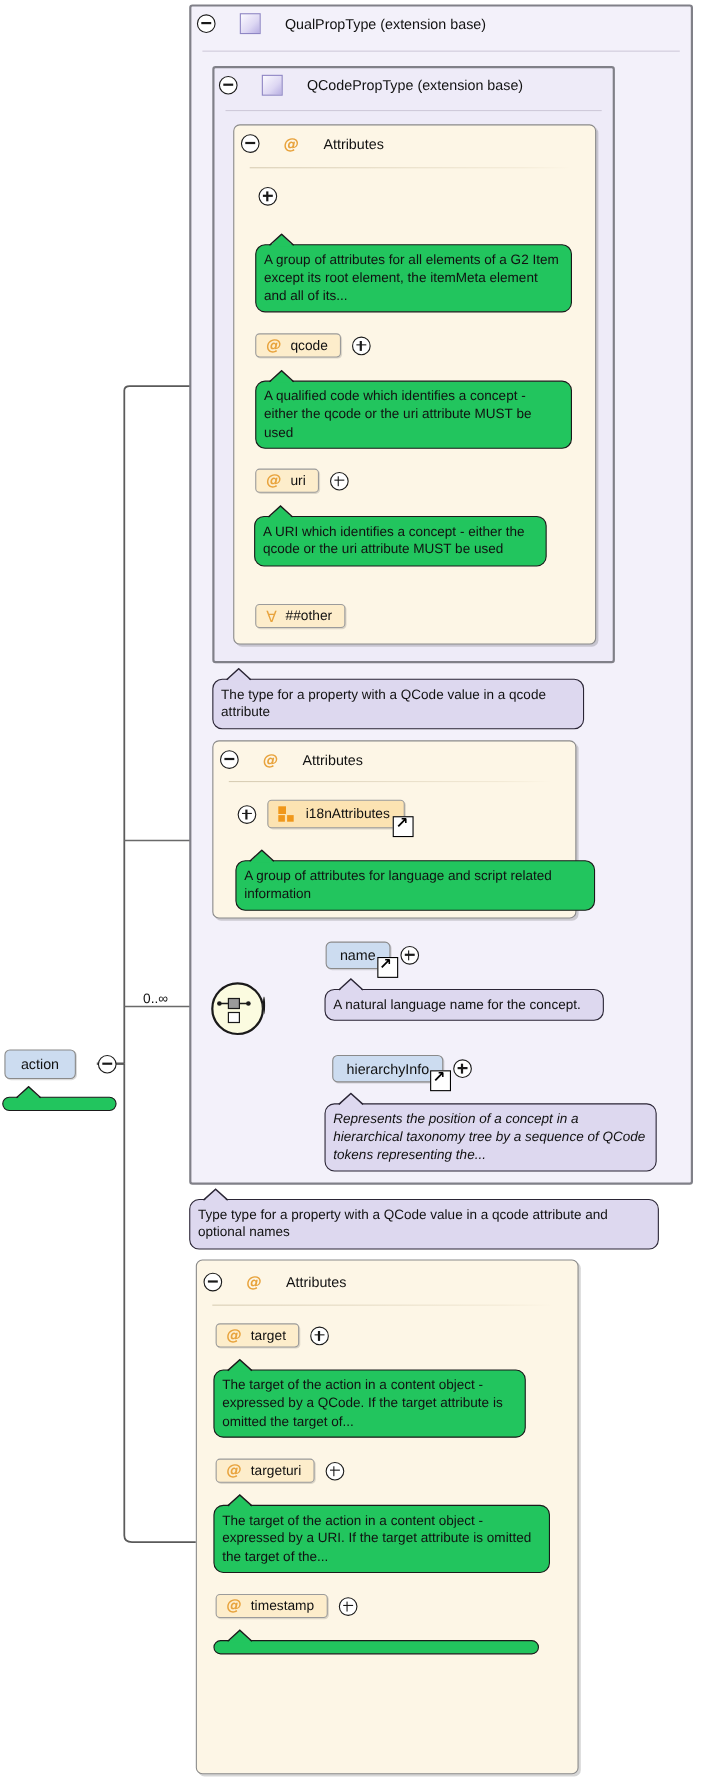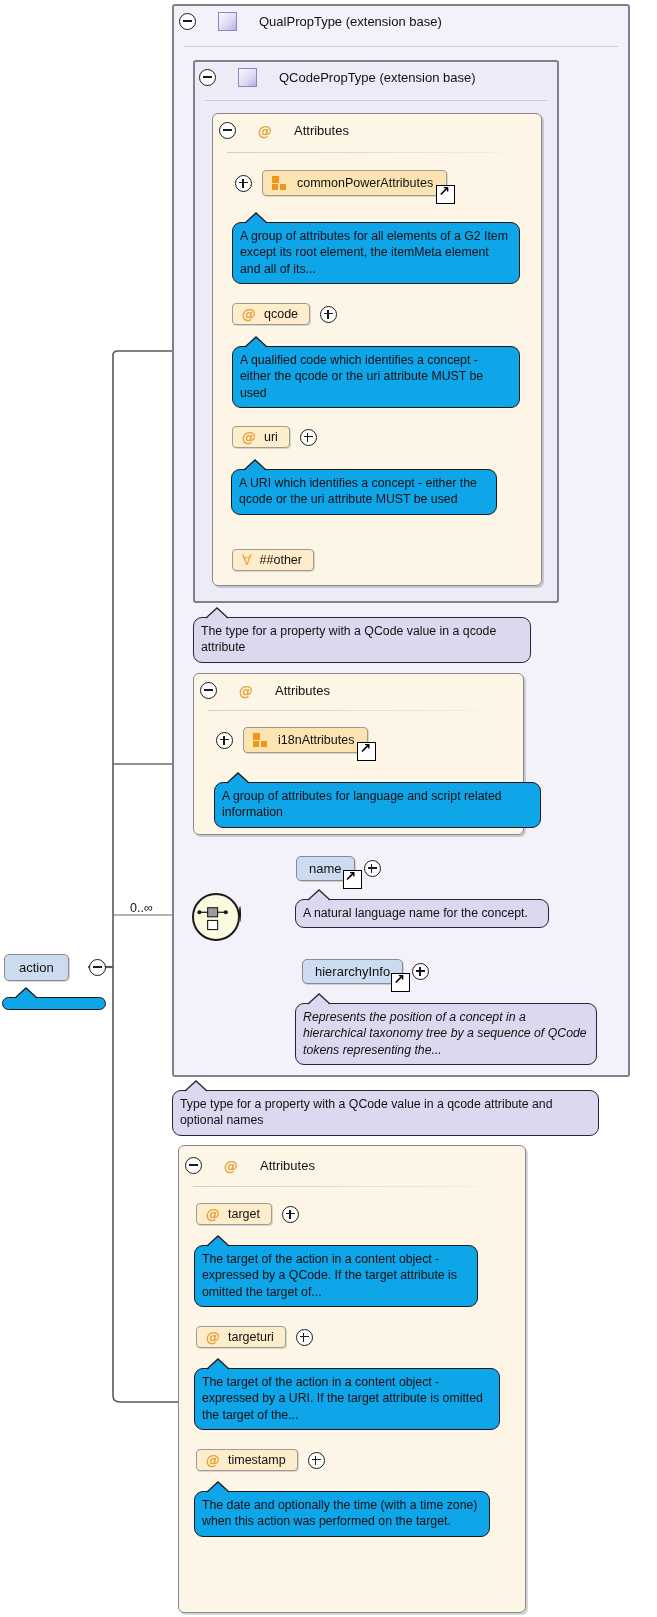--- a/index.html
+++ b/index.html
@@ -61,21 +61,21 @@
          font-size:13px;color:#111;box-shadow:1px 1px 0 rgba(0,0,0,.14);
          white-space:nowrap;}
 
   
   .extlink{position:absolute;width:17px;height:17px;background:#fff;
            border:1.4px solid #000;}
   .extlink:after{content:"\2197";position:absolute;left:1px;top:-3px;
            font-size:14px;line-height:17px;color:#000;font-weight:bold;}
 
   
-  .note{border:1.2px solid #1a1a1a;border-radius:9px;background:#0ea5e9;
+  .note{border:1.2px solid #1a1a1a;border-radius:9px;background:#22c55e;
         padding:5px 7px 6px 7px;font-size:12.3px;line-height:1.33;color:#111;}
   .note.purple{background:#ddd8ef;border-color:#2a2535;}
   .note .tail{position:absolute;width:22px;height:11px;top:-10px;left:12px;
         background:inherit;
         clip-path:polygon(0 100%,50% 0,100% 100%);}
   .note .tailline{position:absolute;top:-11px;left:11px;width:24px;height:12px;}
 
   .card{font-size:12.5px;color:#111;position:absolute;}
 
   
@@ -130,29 +130,20 @@
 </div>
 <div class="abs hdrrow" style="left:219px;top:122px;">
   <span class="pm"></span>
   <span class="atsign">@</span>
   <span class="hdrlabel">Attributes</span>
 </div>
 
 
 <div class="abs hdrrow" style="left:235px;top:170px;gap:10px;">
   <span class="pm plus"></span>
-  <span class="chip grp" style="position:relative;">
-    <span class="grpicon">
-      <i></i>
-        <i></i>
-        <i></i>
-    </span>
-    <span>commonPowerAttributes</span>
-    <span class="extlink" style="right:-9px;bottom:-9px;"></span>
-  </span>
 </div>
 <div class="abs note" style="left:232px;top:222px;width:288px;">
   <span class="tail"></span>
   <svg class="tailline" viewBox="0 0 24 12">
     <path d="M1 11 L12 1 L23 11" stroke="#1a1a1a" stroke-width="1.3" fill="none"></path>
   </svg>
   <span>A group of attributes for all elements of a G2 Item except its root element, the itemMeta element and all of its...</span>
 </div>
 
 
@@ -335,21 +326,20 @@
     <span class="atsign">@</span>
     <span>timestamp</span>
   </span>
   <span class="pm plus"></span>
 </div>
 <div class="abs note" style="left:194px;top:1491px;width:296px;">
   <span class="tail"></span>
   <svg class="tailline" viewBox="0 0 24 12">
     <path d="M1 11 L12 1 L23 11" stroke="#1a1a1a" stroke-width="1.3" fill="none"></path>
   </svg>
-  <span>The date and optionally the time (with a time zone) when this action was performed on the target.</span>
 </div>
 
 
 <div class="abs hdrrow" style="left:4px;top:954px;gap:20px;">
   <span class="echip" style="padding:5px 14px;">
     <span>action</span>
   </span>
   <span class="pm"></span>
 </div>
 <div class="abs note" style="left:2px;top:997px;width:104px;">

